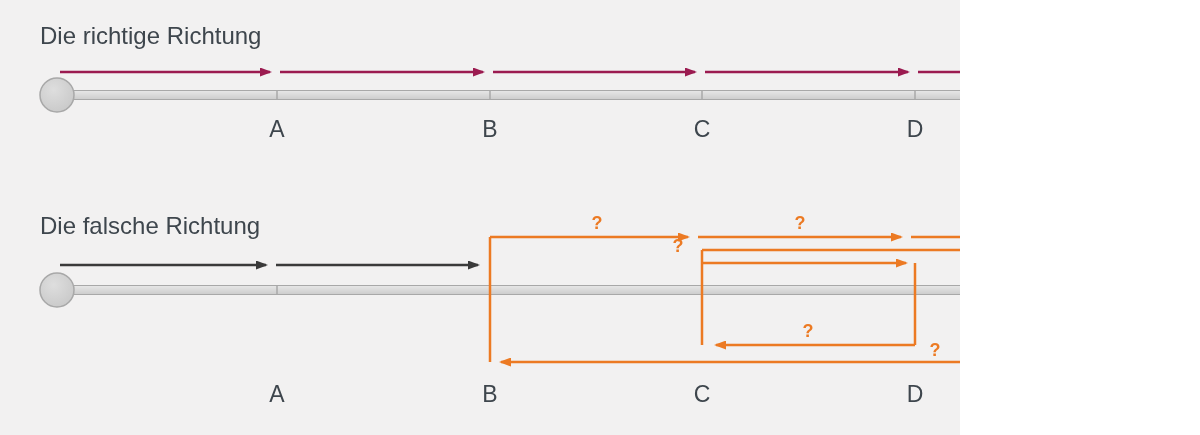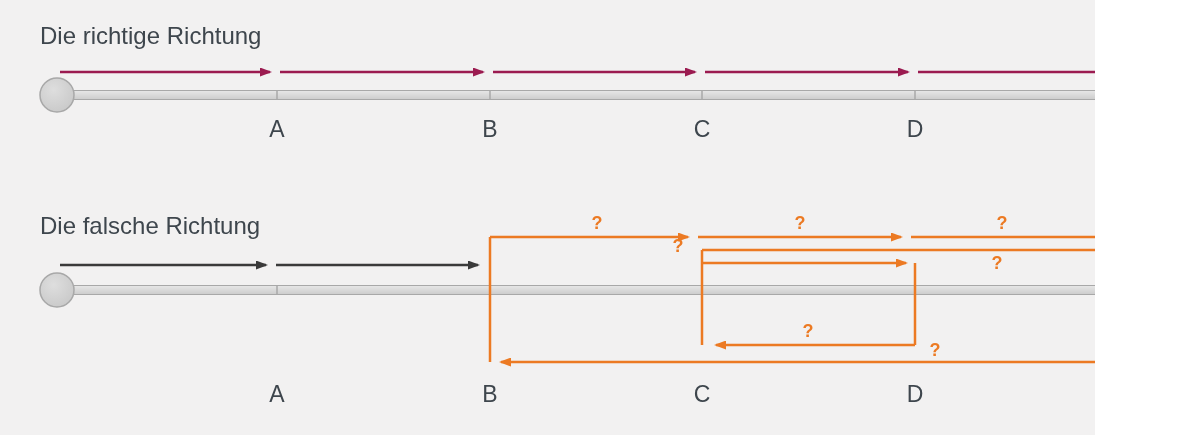--- a/index.html
+++ b/index.html
@@ -1,18 +1,18 @@
 <!DOCTYPE html>
 <html style="--bg: #f2f1f1; --title: #3e464d; --label: #3e464d; --correct: #9b1b50; --neutral: #3a3a3a; --wrong: #ec7a23; --track-fill: #d9d9d9; --track-stroke: #a8a8a8; --flag-dark: #1a1a1a;"><head>
 <meta charset="utf-8">
 <style>
   html, body { margin: 0; padding: 0; }
   .canvas {
     position: relative;
-    width: 1095px;
+    width: 960px;
     height: 435px;
     background: var(--bg, #f2f1f1);
     font-family: "Liberation Sans", sans-serif;
     overflow: hidden;
     text-decoration: underline;
   }
   svg text { font-family: "Liberation Sans", sans-serif; }
   .title-text   { fill: var(--title, #3e464d); font-size: 24px; font-weight: 400; }
   .marker-label { fill: var(--label, #3e464d); font-size: 23px; text-anchor: middle; }
   .qmark        { fill: var(--wrong, #ec7a23); font-size: 18px; font-weight: bold; text-anchor: middle; }

